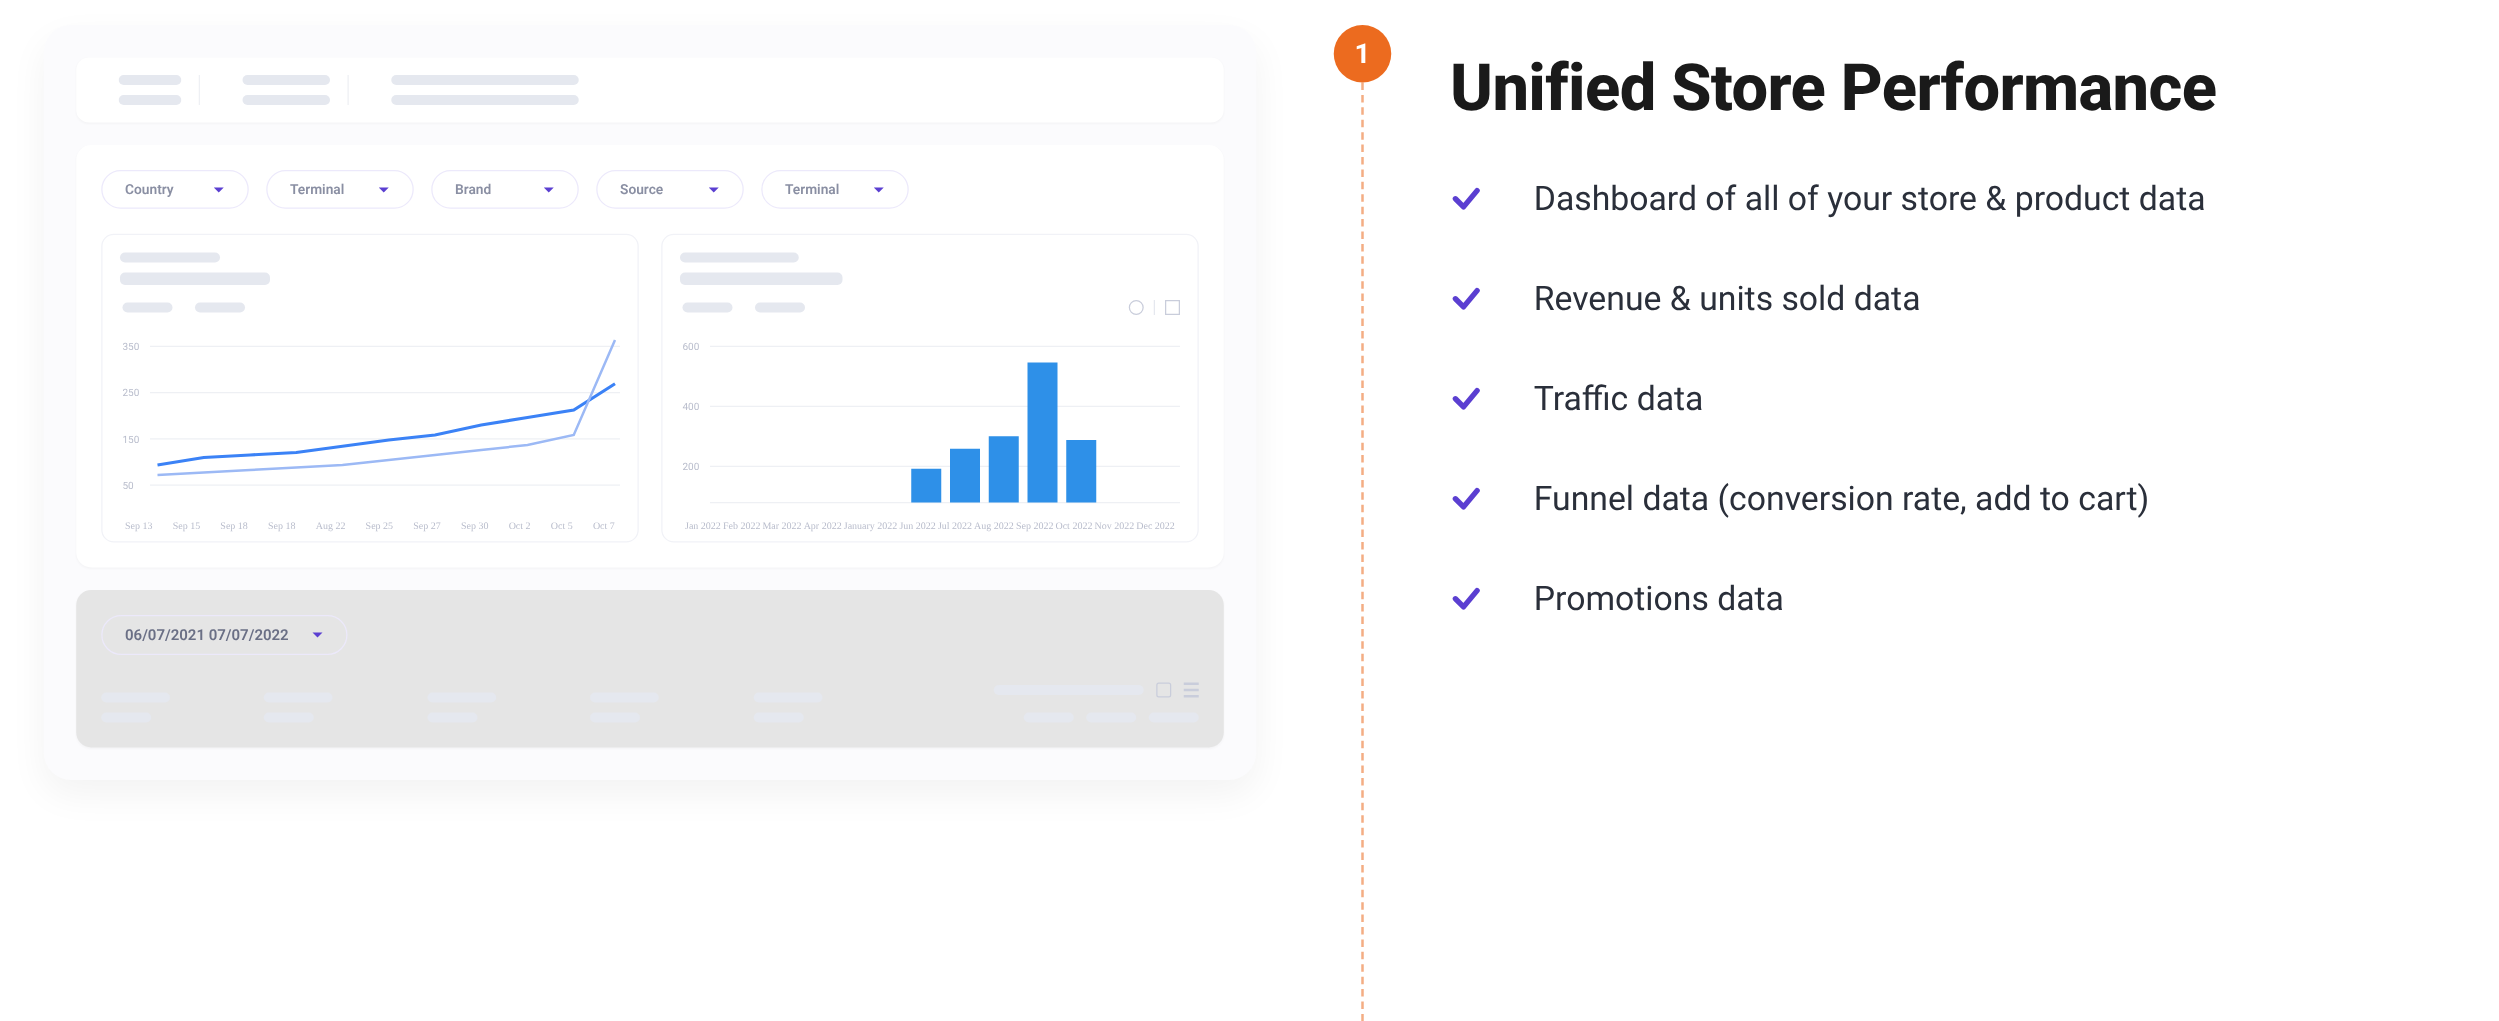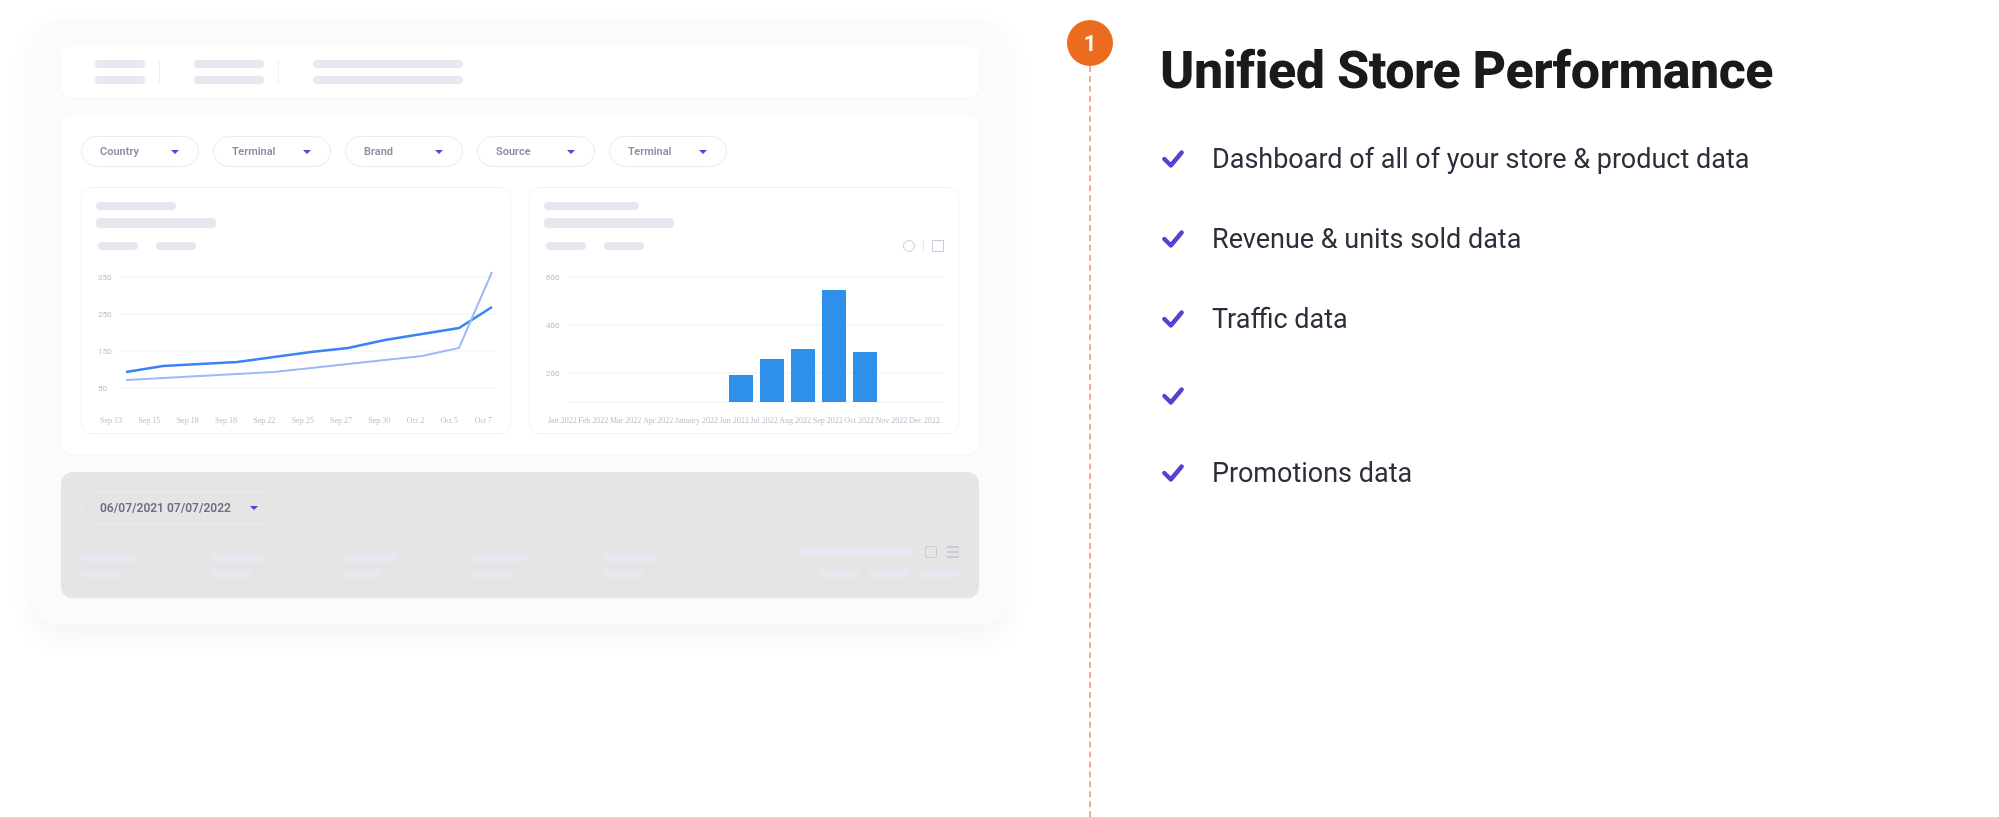--- a/index.html
+++ b/index.html
@@ -59,21 +59,21 @@
     margin-bottom: 42px;
   }
   .subheading {
     font-size: 27px;
     color: #6b7280;
     line-height: 1.55;
     margin-bottom: 70px;
     max-width: 760px;
   }
   .feature-list { display: flex; flex-direction: column; gap: 48px; }
-  .feature-item { display: flex; align-items: center; gap: 26px; }
+  .feature-item { display: flex; align-items: center; gap: 41px; }
   .check-icon { width: 26px; height: 26px; flex: 0 0 26px; display: inline-flex; }
   .check-icon svg { width: 100%; height: 100%; }
   .feature-text { font-size: 27px; color: #2a2f3a; }
   
   .mock-card {
     background: #fbfbfd;
     border-radius: 22px;
     width: 970px;
     padding: 26px;
     box-shadow: 0 12px 30px rgba(0,0,0,0.05);
@@ -210,21 +210,21 @@
               <line x1="24" y1="89" x2="400" y2="89" stroke="#eef0f4"></line>
               <line x1="24" y1="126" x2="400" y2="126" stroke="#eef0f4"></line>
               <polyline points="30,110 67,104 104,102 141,100 178,95 215,90 252,86 289,78 326,72 363,66 396,45" fill="none" stroke="#3b82f6" stroke-width="2.5"></polyline>
               <polyline points="30,118 67,116 104,114 141,112 178,110 215,106 252,102 289,98 326,94 363,86 396,10" fill="none" stroke="#9cb9f5" stroke-width="2"></polyline>
             </svg>
             <div class="axis-labels">
               <span>Sep 13</span>
                 <span>Sep 15</span>
                 <span>Sep 18</span>
                 <span>Sep 18</span>
-                <span>Sep 22</span>
+                <span>Aug 22</span>
                 <span>Sep 25</span>
                 <span>Sep 27</span>
                 <span>Sep 30</span>
                 <span>Oct 2</span>
                 <span>Oct 5</span>
                 <span>Oct 7</span>
             </div>
           </div>
 
           <div class="chart-box chart-wrap">
@@ -356,20 +356,21 @@
             </svg>
           </span>
         <span class="feature-text">Traffic data</span>
       </div>
       <div class="feature-item">
         <span class="check-icon">
             <svg viewBox="0 0 24 24">
               <path d="M4 12 L10 18 L20 6" fill="none" stroke="#5b3fd1" stroke-width="4" stroke-linecap="round" stroke-linejoin="round"></path>
             </svg>
           </span>
+        <span class="feature-text">Funnel data (conversion rate, add to cart)</span>
       </div>
       <div class="feature-item">
         <span class="check-icon">
             <svg viewBox="0 0 24 24">
               <path d="M4 12 L10 18 L20 6" fill="none" stroke="#5b3fd1" stroke-width="4" stroke-linecap="round" stroke-linejoin="round"></path>
             </svg>
           </span>
         <span class="feature-text">Promotions data</span>
       </div>
     </div>

